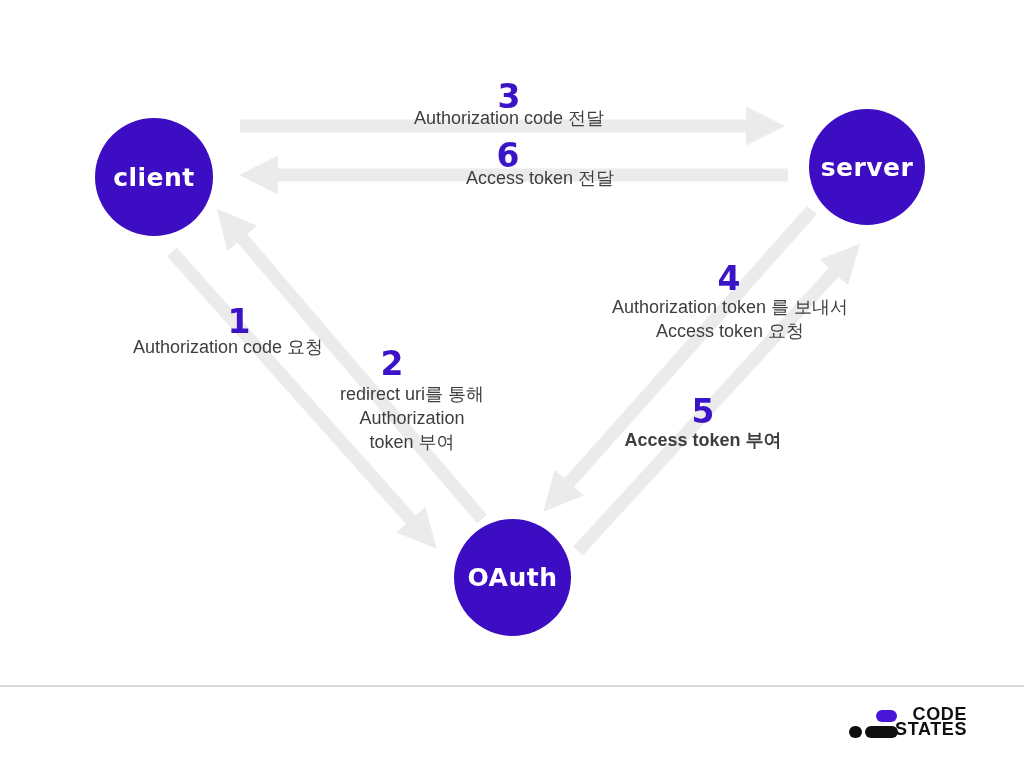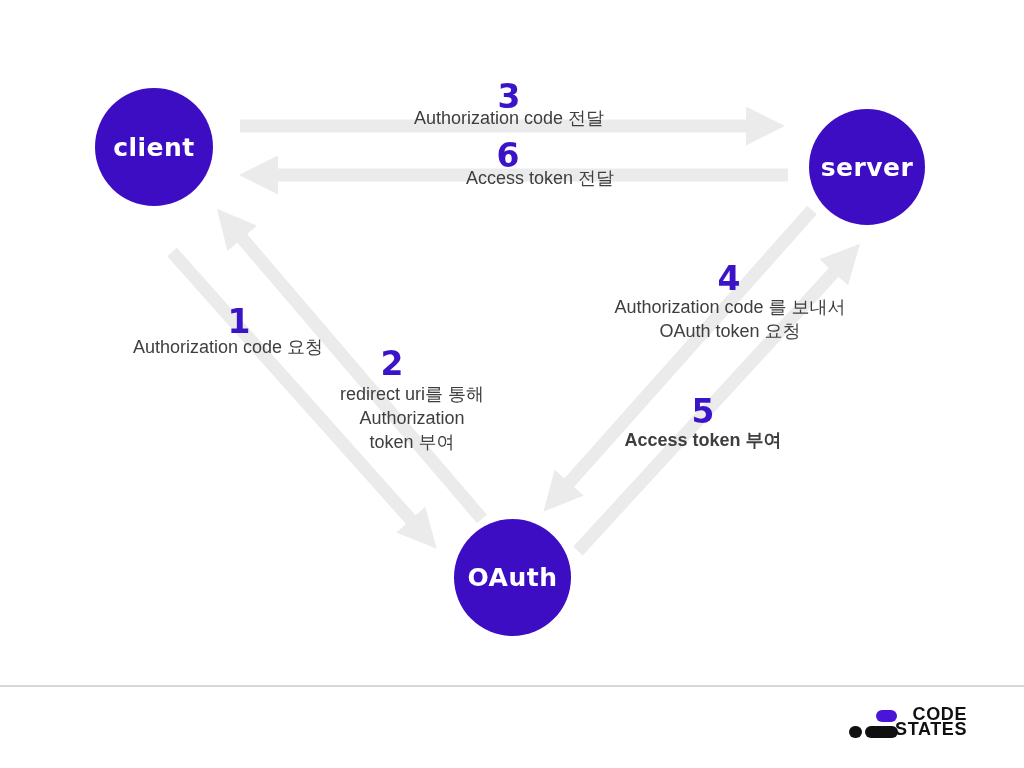--- a/index.html
+++ b/index.html
@@ -10,21 +10,21 @@
   svg.arrows{position:absolute;left:0;top:0;}
   svg.arrows line{stroke:var(--arrow,#ebebeb);stroke-width:13;}
   #head path{fill:var(--arrow,#ebebeb);}
   .node{
     position:absolute;border-radius:50%;
     background:var(--node,#3d0dc4);color:#ffffff;
     display:flex;align-items:center;justify-content:center;
     font-family:"DejaVu Sans","Liberation Sans",sans-serif;
     font-weight:800;font-size:25px;letter-spacing:0.5px;
   }
-  .node.client{left:95px;top:88px;width:118px;height:118px;text-align:right;}
+  .node.client{left:95px;top:118px;width:118px;height:118px;text-align:right;}
   .node.server{left:809px;top:109px;width:116px;height:116px;}
   .node.oauth{left:454px;top:519px;width:117px;height:117px;}
   .num{
     position:absolute;transform:translate(-50%,-50%);
     color:var(--num,#3c14c8);font-weight:700;font-size:33px;
     font-family:"DejaVu Sans","Liberation Sans",sans-serif;
   }
   .lbl{
     position:absolute;transform:translate(-50%,-50%);
     color:var(--lbl,#3e3e3e);font-size:18px;line-height:24px;
@@ -92,22 +92,22 @@
 
   <div class="num" id="num2">2</div>
   <div class="lbl" id="lbl2">
     <div>redirect uri를 통해</div>
     <div>Authorization</div>
     <div>token 부여</div>
   </div>
 
   <div class="num" id="num4">4</div>
   <div class="lbl" id="lbl4">
-    <div>Authorization code 를 보내서</div>
-    <div>OAuth token 요청</div>
+    <div>Authorization token 를 보내서</div>
+    <div>Access token 요청</div>
   </div>
 
   <div class="num" id="num5">5</div>
   <div class="lbl" id="lbl5">
     <div>Access token 부여</div>
   </div>
 
   <div class="divider"></div>
 
   <div class="logo-pill-purple"></div>

